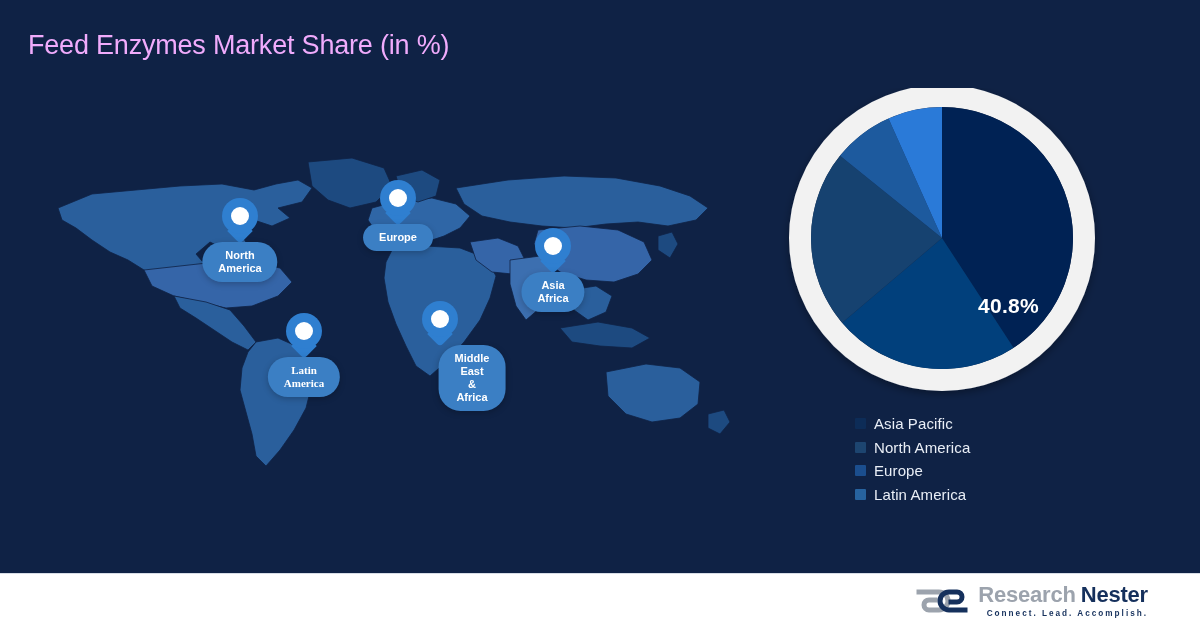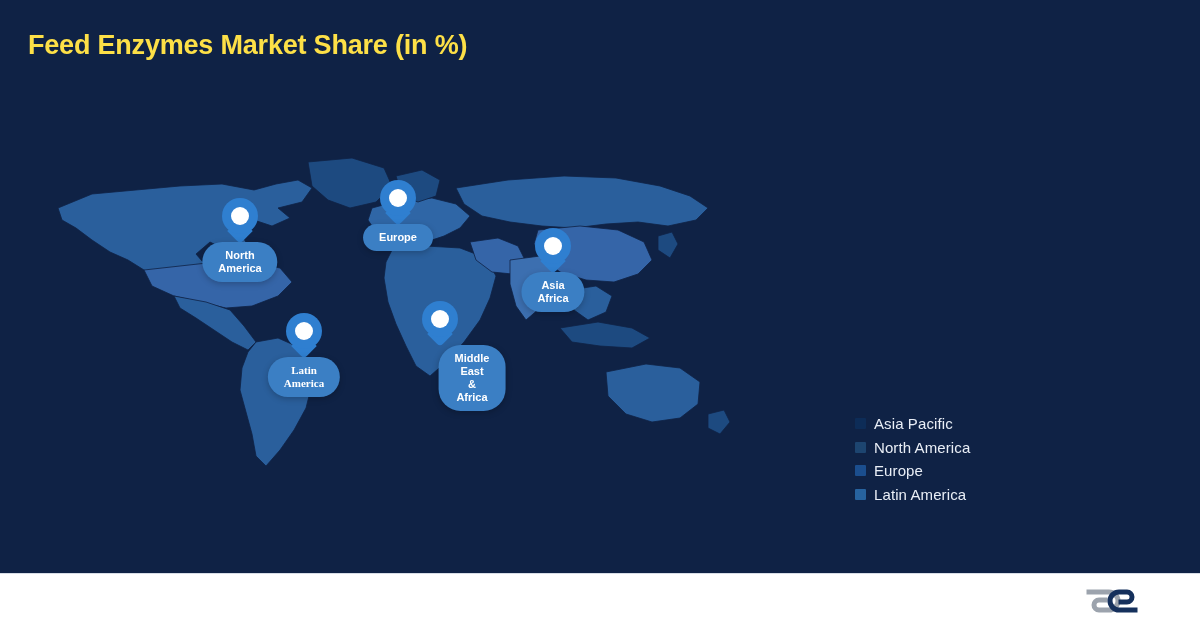--- a/index.html
+++ b/index.html
@@ -7,21 +7,21 @@
   body {
     background:#0f2245;
     font-family:"Liberation Sans", sans-serif;
     position:relative;
   }
   #stage { position:relative; width:1200px; height:628px; }
 
   
   .title-block{
     position:absolute; left:28px; top:28px; width:640px;
-    color:#fde047; font-weight:bold; font-size:27px; line-height:1.28;
+    color:#f0abfc; font-weight:normal; font-size:27px; line-height:1.28;
     letter-spacing:-0.2px;
   }
   .title-line{ display:block; white-space:nowrap; }
 
   
   .map-wrap{ position:absolute; left:40px; top:150px; width:700px; height:380px; }
   .map-svg{ position:absolute; left:0; top:0; width:700px; height:330px; }
 
   
   .marker{ position:absolute; }
@@ -196,20 +196,40 @@
       <div class="pin">
         <div class="pin-tail"></div>
           <div class="pin-body"></div>
           <div class="pin-dot"></div>
       </div>
       <div class="pill" style="top:44px;margin-left:32px;">Middle East
 &amp; Africa</div>
     </div>
   </div>
 
+  <div class="pie-wrap">
+    <svg class="pie-svg" viewBox="0 0 356 312">
+      <defs>
+        <filter id="ringShadow" x="-30%" y="-30%" width="160%" height="160%">
+          <feDropShadow dx="0" dy="3" stdDeviation="4" flood-color="#000000" flood-opacity="0.35"></feDropShadow>
+        </filter>
+      </defs>
+
+      <circle cx="178" cy="150" r="142" fill="none" stroke="#f2f2f2" stroke-width="22" filter="url(#ringShadow)"></circle>
+
+      <g id="pie-slices">
+          <path d="M178,150 L178,19 A131,131 0 0 1 249.57765942218924,259.71617324552057 Z" fill="#002254"></path>
+          <path d="M178,150 L249.57765942218924,259.71617324552057 A131,131 0 0 1 78.12003105750031,234.7643309655972 Z" fill="#01407c"></path>
+          <path d="M178,150 L78.12003105750031,234.7643309655972 A131,131 0 0 1 76.02143849471992,67.77243167091825 Z" fill="#164270"></path>
+          <path d="M178,150 L76.02143849471992,67.77243167091825 A131,131 0 0 1 124.46697120953831,30.43740205014113 Z" fill="#1d5a9e"></path>
+          <path d="M178,150 L124.46697120953831,30.43740205014113 A131,131 0 0 1 177.99999999999997,19 Z" fill="#2a7ad8"></path>
+        </g>
+    </svg>
+    <div class="pie-label">40.8%</div>
+  </div>
 
   <div class="legend">
     <div class="legend-row">
       <span class="legend-swatch" style="background:#0d2c57;"></span>
       <span class="legend-label">Asia Pacific</span>
     </div>
     <div class="legend-row">
       <span class="legend-swatch" style="background:#1d4570;"></span>
       <span class="legend-label">North America</span>
     </div>
@@ -223,16 +243,22 @@
     </div>
   </div>
 
   <div class="footer">
 
     <div class="logo">
       <svg class="logo-mark" width="54" height="32" viewBox="0 0 54 32">
         <path d="M4,7 H24 A9,9 0 0 1 24,25 H14 A5,5 0 0 1 14,15 H20" fill="none" stroke="#9ca3ad" stroke-width="5" stroke-linecap="square"></path>
         <path d="M50,25 H34 A9,9 0 0 1 34,7 H42 A5,5 0 0 1 42,17 H36" fill="none" stroke="#15305c" stroke-width="5" stroke-linecap="square"></path>
       </svg>
+      <div class="logo-text">
+        <div class="logo-name">
+          <span class="t1">Research</span><span class="t2">Nester</span>
+        </div>
+        <div class="logo-tag">Connect. Lead. Accomplish.</div>
+      </div>
     </div>
   </div>
 
 </div>
 
 </body></html>

